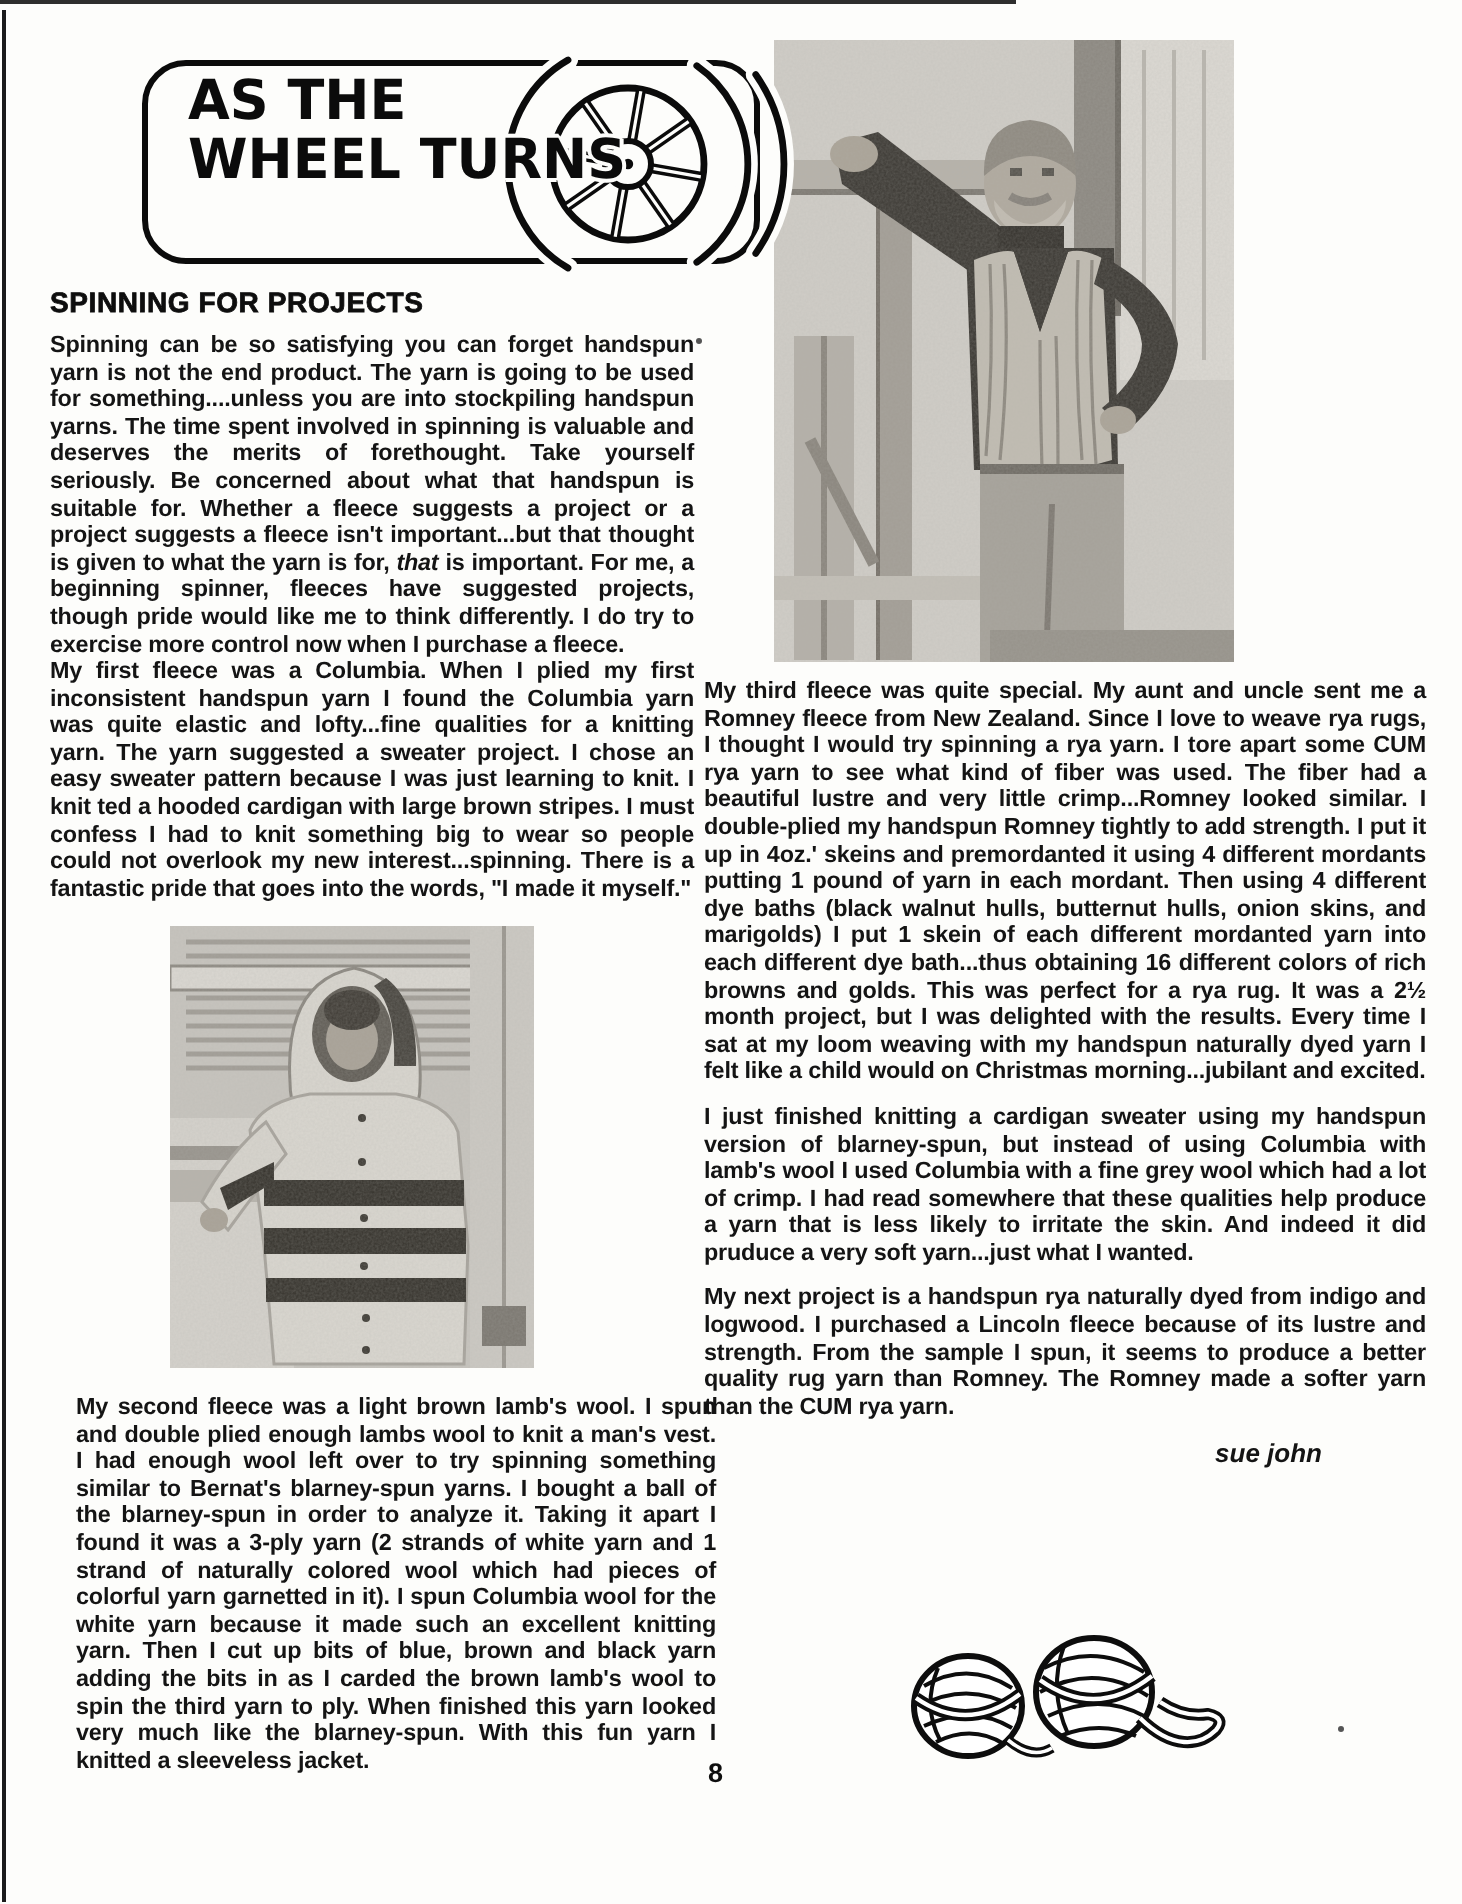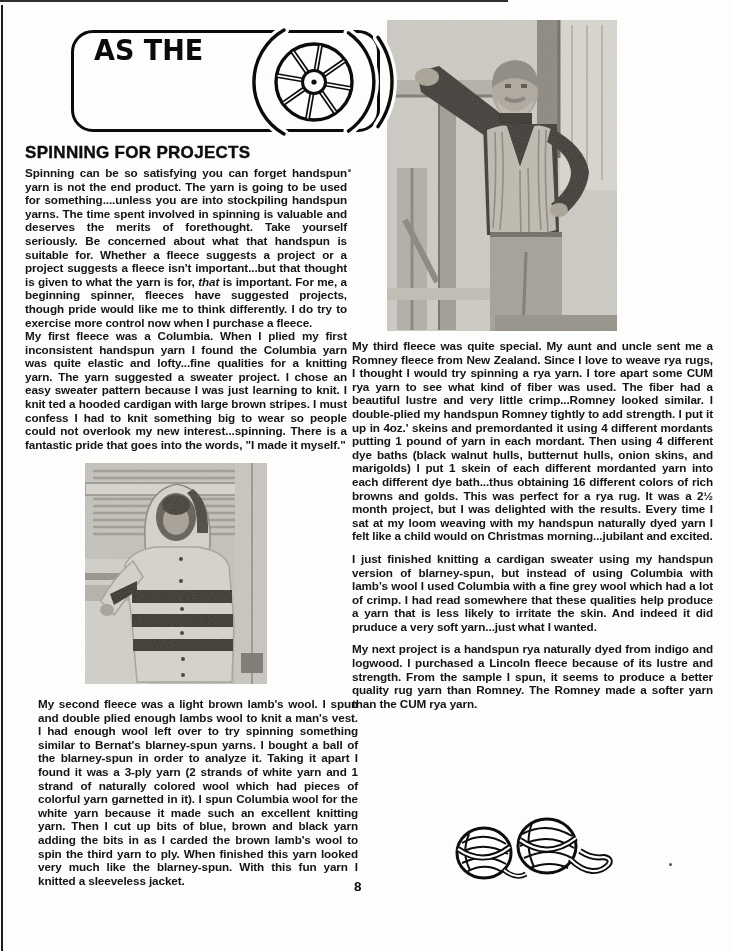--- a/index.html
+++ b/index.html
@@ -23,21 +23,21 @@
     position:absolute;left:46px;top:36px;z-index:3;
     font-family:"DejaVu Sans",sans-serif;font-weight:700;font-size:27px;line-height:29px;
     color:#0b0b0b;letter-spacing:0px;transform:scaleY(1.02);transform-origin:top left;
     text-shadow:-2px 0 0 #fdfdfb,2px 0 0 #fdfdfb,0 -2px 0 #fdfdfb,0 2px 0 #fdfdfb,
                 -1px -1px 0 #fdfdfb,1px 1px 0 #fdfdfb,-1px 1px 0 #fdfdfb,1px -1px 0 #fdfdfb;
     white-space:nowrap;
   }
 
   .article-heading{
     position:absolute;left:25px;top:143px;margin:0;
-    font-size:17px;font-weight:700;letter-spacing:0.3px;color:#0e0e0e;
+    font-size:14px;font-weight:700;letter-spacing:0.3px;color:#0e0e0e;
     -webkit-text-stroke:0.4px #0e0e0e;
   }
 
   .body{
     margin:0;text-align:justify;font-size:11.7px;font-weight:700;
     line-height:13.6px;letter-spacing:-0.1px;color:#141414;
   }
   .lpara1{position:absolute;left:25px;top:166px;width:322px;}
   .lpara1 em{font-style:italic;}
   .lpara2{position:absolute;left:25px;top:329px;width:322px;}
@@ -106,20 +106,21 @@
         <line x1="83.1" y1="58.2" x2="68.8" y2="37.7"></line>
         <line x1="92.1" y1="56.2" x2="96.4" y2="31.6"></line>
         <line x1="99.8" y1="61.1" x2="120.3" y2="46.8"></line>
       </g>
       <circle cx="90" cy="68" r="11.5" fill="#fdfdfb" stroke="#0b0b0b" stroke-width="3"></circle>
       <circle cx="90" cy="68" r="2.6" fill="#0b0b0b"></circle>
     </svg>
 
     <div class="masthead-title">
       <div>AS THE</div>
+      <div>WHEEL TURNS</div>
     </div>
   </header>
 
   <h2 class="article-heading">SPINNING FOR PROJECTS</h2>
 
   <p class="body lpara1"><span>Spinning can be so satisfying you can forget handspun yarn is not the end product. The yarn is going to be used for something....unless you are into stockpiling handspun yarns. The time spent involved in spinning is valuable and deserves the merits of forethought. Take yourself seriously. Be concerned about what that handspun is suitable for. Whether a fleece suggests a project or a project suggests a fleece isn't important...but that thought is given to what the yarn is for, </span><em>that</em><span> is important. For me, a beginning spinner, fleeces have suggested projects, though pride would like me to think differently. I do try to exercise more control now when I purchase a fleece.</span></p>
 
   <p class="body lpara2">My first fleece was a Columbia. When I plied my first inconsistent handspun yarn I found the Columbia yarn was quite elastic and lofty...fine qualities for a knitting yarn. The yarn suggested a sweater project. I chose an easy sweater pattern because I was just learning to knit. I knit ted a hooded cardigan with large brown stripes. I must confess I had to knit something big to wear so people could not overlook my new interest...spinning. There is a fantastic pride that goes into the words, "I made it myself."</p>
 
   <svg class="photo1" width="182" height="221" viewBox="0 0 182 221">
@@ -236,20 +237,21 @@
     <rect x="103" y="212" width="72" height="5" fill="#6f6b64"></rect>
     <path d="M139,232 L136,311" stroke="#7d7871" stroke-width="3"></path>
     <rect x="108" y="295" width="122" height="16" fill="#96928a"></rect>
     <rect width="230" height="311" filter="url(#grain2)"></rect>
   </svg>
 
   <div class="right-col">
     <p class="body">My third fleece was quite special. My aunt and uncle sent me a Romney fleece from New Zealand. Since I love to weave rya rugs, I thought I would try spinning a rya yarn. I tore apart some CUM rya yarn to see what kind of fiber was used. The fiber had a beautiful lustre and very little crimp...Romney looked similar. I double-plied my handspun Romney tightly to add strength. I put it up in 4oz.' skeins and premordanted it using 4 different mordants putting 1 pound of yarn in each mordant. Then using 4 different dye baths (black walnut hulls, butternut hulls, onion skins, and marigolds) I put 1 skein of each different mordanted yarn into each different dye bath...thus obtaining 16 different colors of rich browns and golds. This was perfect for a rya rug. It was a 2½ month project, but I was delighted with the results. Every time I sat at my loom weaving with my handspun naturally dyed yarn I felt like a child would on Christmas morning...jubilant and excited.</p>
     <p class="body">I just finished knitting a cardigan sweater using my handspun version of blarney-spun, but instead of using Columbia with lamb's wool I used Columbia with a fine grey wool which had a lot of crimp. I had read somewhere that these qualities help produce a yarn that is less likely to irritate the skin. And indeed it did pruduce a very soft yarn...just what I wanted.</p>
     <p class="body">My next project is a handspun rya naturally dyed from indigo and logwood. I purchased a Lincoln fleece because of its lustre and strength. From the sample I spun, it seems to produce a better quality rug yarn than Romney. The Romney made a softer yarn than the CUM rya yarn.</p>
+    <div class="signature">sue john</div>
   </div>
 
   <svg class="yarn-art" width="172" height="72" viewBox="0 0 172 72">
 
     <ellipse cx="40" cy="40" rx="27" ry="25" fill="#fff" stroke="#0d0d0d" stroke-width="3"></ellipse>
     <g stroke="#0d0d0d" stroke-width="2" fill="none">
       <path d="M18,30 Q40,17 62,31"></path>
         <path d="M16,40 Q40,27 64,41"></path>
       <path d="M18,50 Q42,39 62,51"></path>
         <path d="M24,58 Q42,49 58,59"></path>

